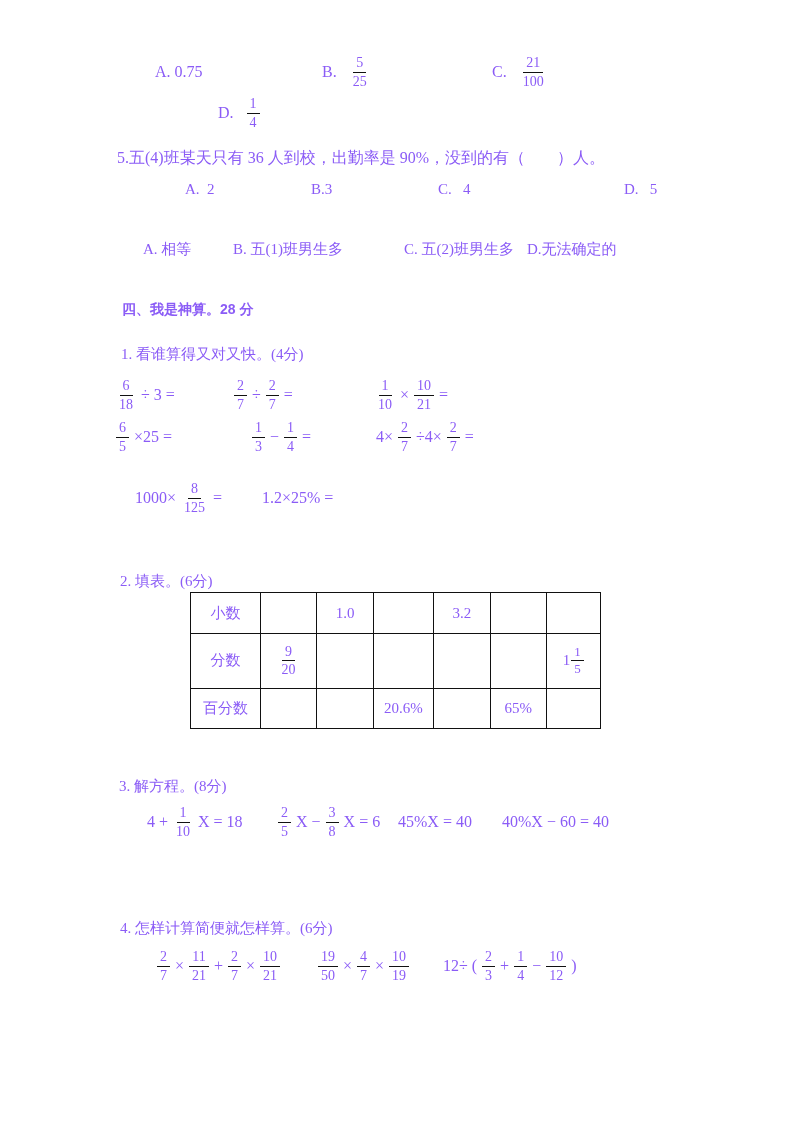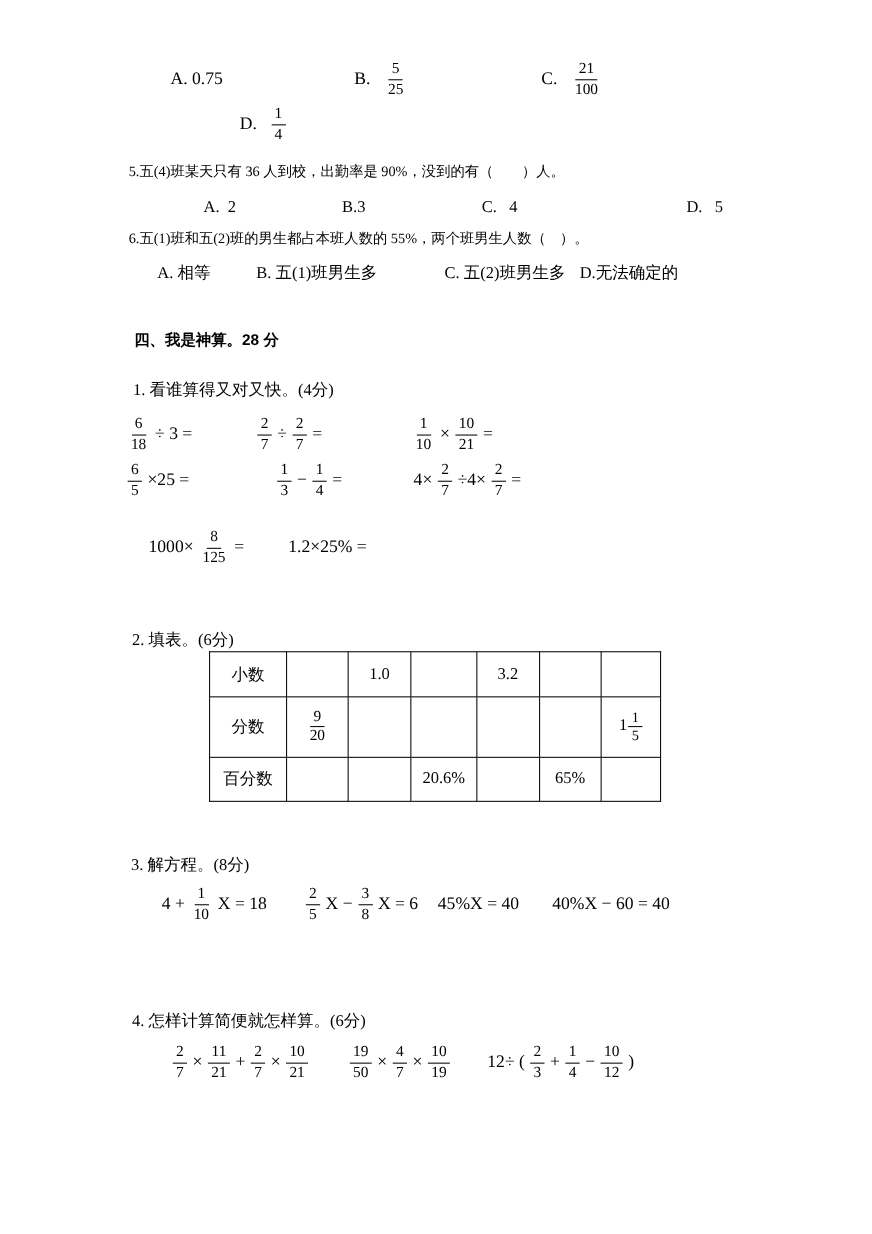--- a/index.html
+++ b/index.html
@@ -1,24 +1,24 @@
 <!DOCTYPE html>
 <html><head>
 <meta charset="utf-8">
 <style>
   html,body{margin:0;padding:0;background:#ffffff;}
   .page{
     position:relative;
     width:793px;height:1122px;
     background:#ffffff;
-    color:#000000;
+    color:#8b5cf6;
     font-family:"Liberation Serif","DejaVu Serif",serif;
     overflow:hidden;
   }
-  .txt{position:absolute;font-size:13px;white-space:pre;line-height:1.35;}
+  .txt{position:absolute;font-size:16px;white-space:pre;line-height:1.35;}
   .opt{position:absolute;font-size:15px;white-space:pre;line-height:1.35;}
   .title{position:absolute;font-size:14px;font-weight:bold;white-space:pre;
          font-family:"Liberation Sans","DejaVu Sans",sans-serif;}
   .subtitle{position:absolute;font-size:15px;white-space:pre;}
   .expr{position:absolute;display:flex;align-items:center;gap:5px;
         font-size:16px;height:46px;white-space:pre;}
   .expr.wide{gap:13px;}
   .frac{display:inline-flex;flex-direction:column;align-items:center;
         font-size:14px;line-height:1.1;}
   .frac .num{display:block;padding:0 3px 1px 3px;border-bottom:1px solid #111;}
@@ -41,21 +41,20 @@
   <div class="expr wide" style="left:322px;top:49px;"><span class="op">B.</span><span class="frac"><span class="num">5</span><span class="den">25</span></span></div>
   <div class="expr wide" style="left:492px;top:49px;"><span class="op">C.</span><span class="frac"><span class="num">21</span><span class="den">100</span></span></div>
   <div class="expr wide" style="left:218px;top:90px;"><span class="op">D.</span><span class="frac"><span class="num">1</span><span class="den">4</span></span></div>
 
   <div class="txt" style="left:117px;top:147px;">5.五(4)班某天只有 36 人到校，出勤率是 90%，没到的有（　　）人。</div>
   <div class="opt" style="left:185px;top:179px;">A.  2</div>
   <div class="opt" style="left:311px;top:179px;">B.3</div>
   <div class="opt" style="left:438px;top:179px;">C.   4</div>
   <div class="opt" style="left:624px;top:179px;">D.   5</div>
 
-  <div class="txt" style="left:117px;top:208px;">6.五(1)班和五(2)班的男生都占本班人数的 55%，两个班男生人数（　）。</div>
   <div class="opt" style="left:143px;top:239px;">A. 相等</div>
   <div class="opt" style="left:233px;top:239px;">B. 五(1)班男生多</div>
   <div class="opt" style="left:404px;top:239px;">C. 五(2)班男生多</div>
   <div class="opt" style="left:527px;top:239px;">D.无法确定的</div>
 
   <div class="title" style="left:122px;top:301px;">四、我是神算。28 分</div>
 
   <div class="subtitle" style="left:121px;top:345px;">1. 看谁算得又对又快。(4分)</div>
   <div class="expr" style="left:116px;top:372px;"><span class="frac"><span class="num">6</span><span class="den">18</span></span><span class="op">÷ 3 =</span></div>
   <div class="expr" style="left:234px;top:372px;"><span class="frac"><span class="num">2</span><span class="den">7</span></span><span class="op">÷</span><span class="frac"><span class="num">2</span><span class="den">7</span></span><span class="op">=</span></div>

